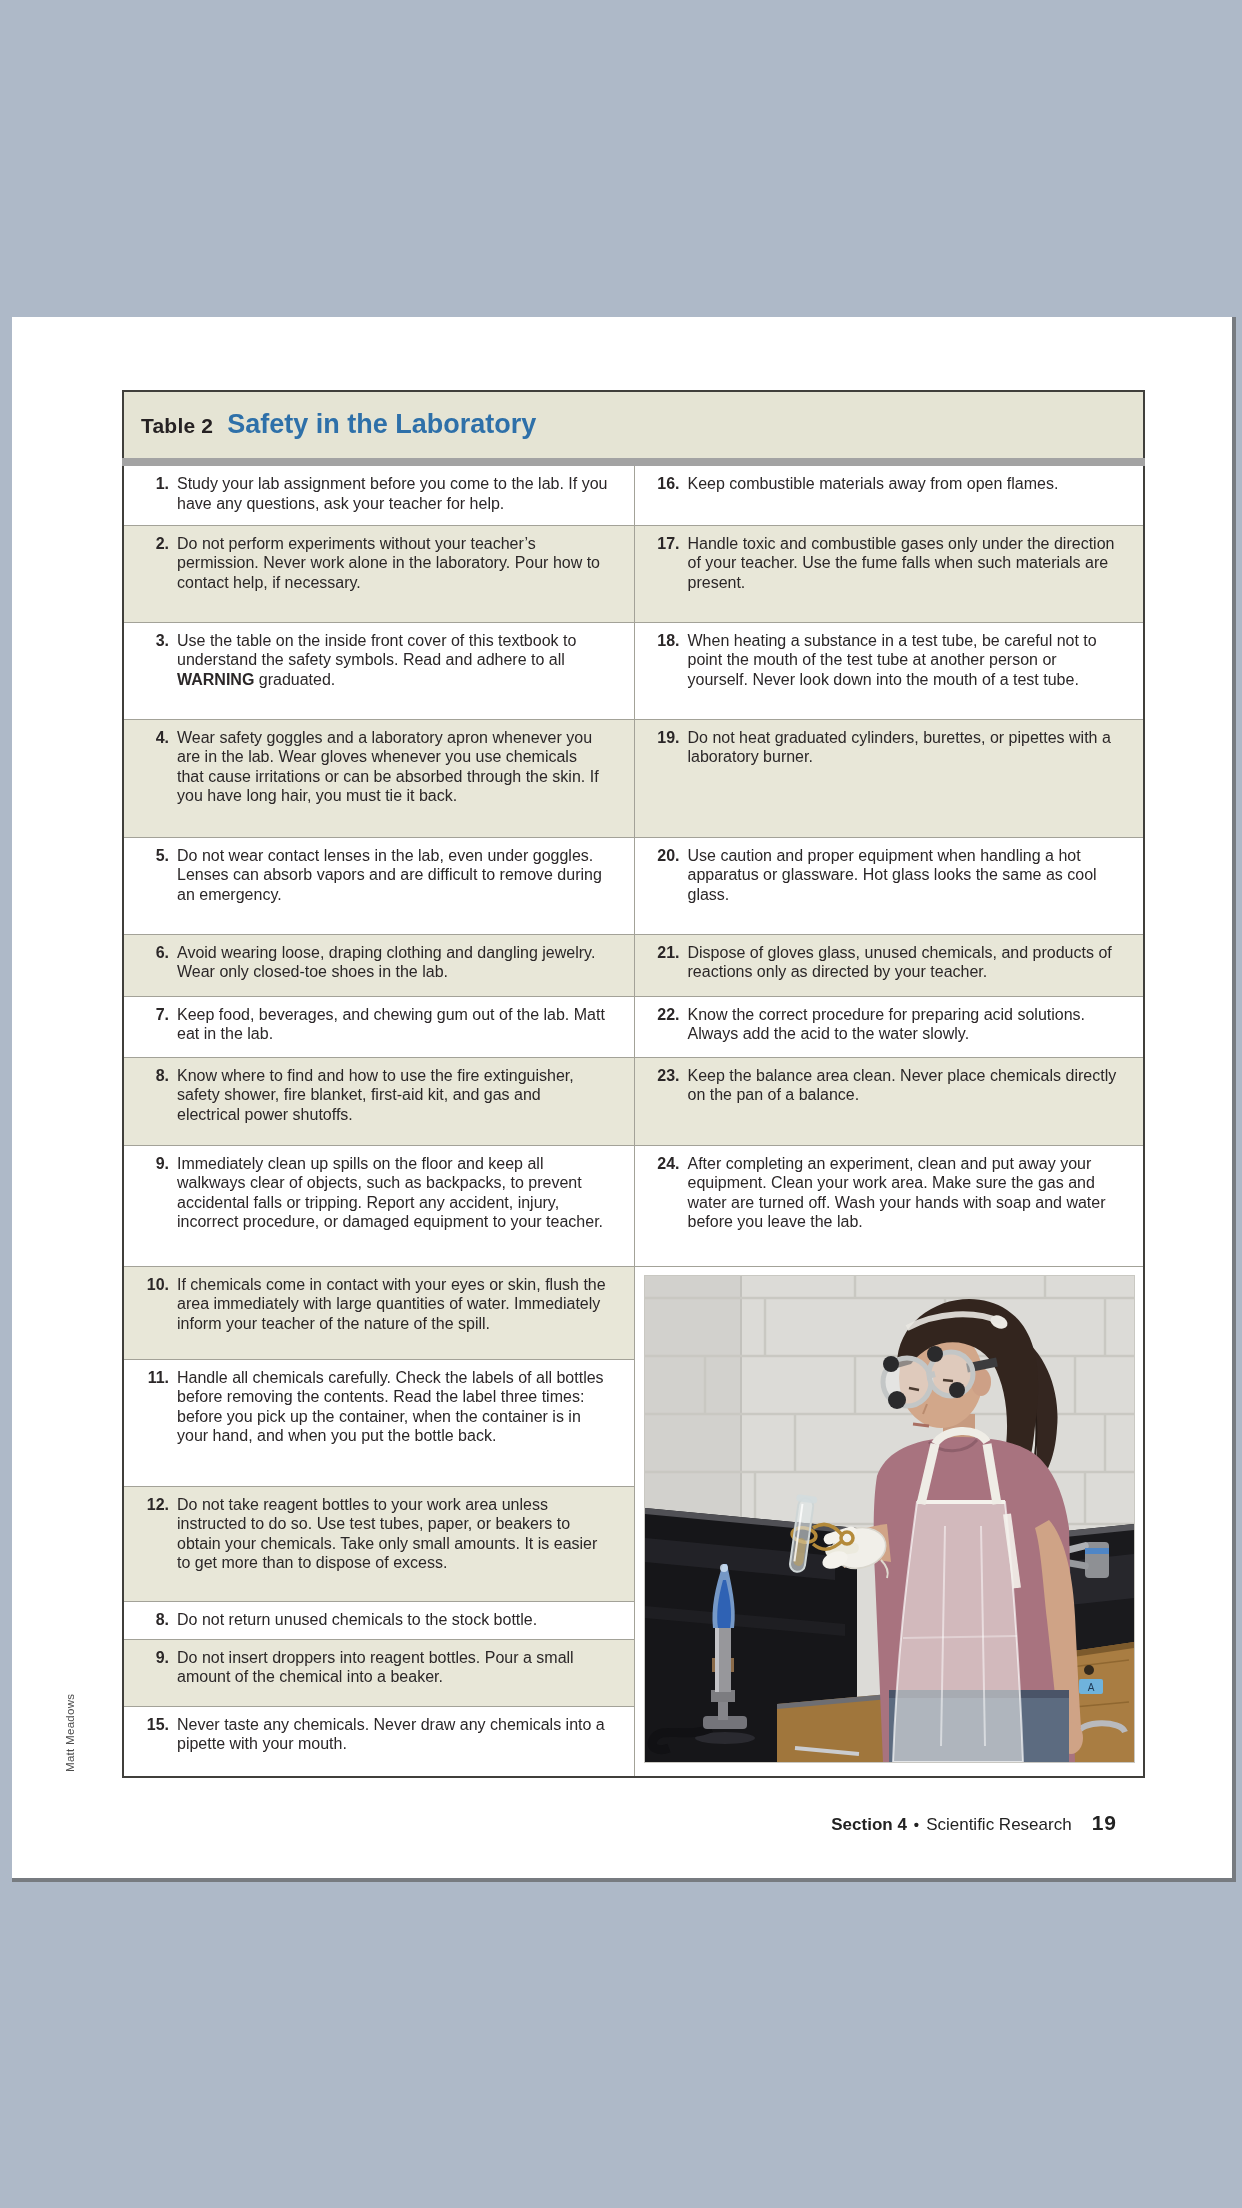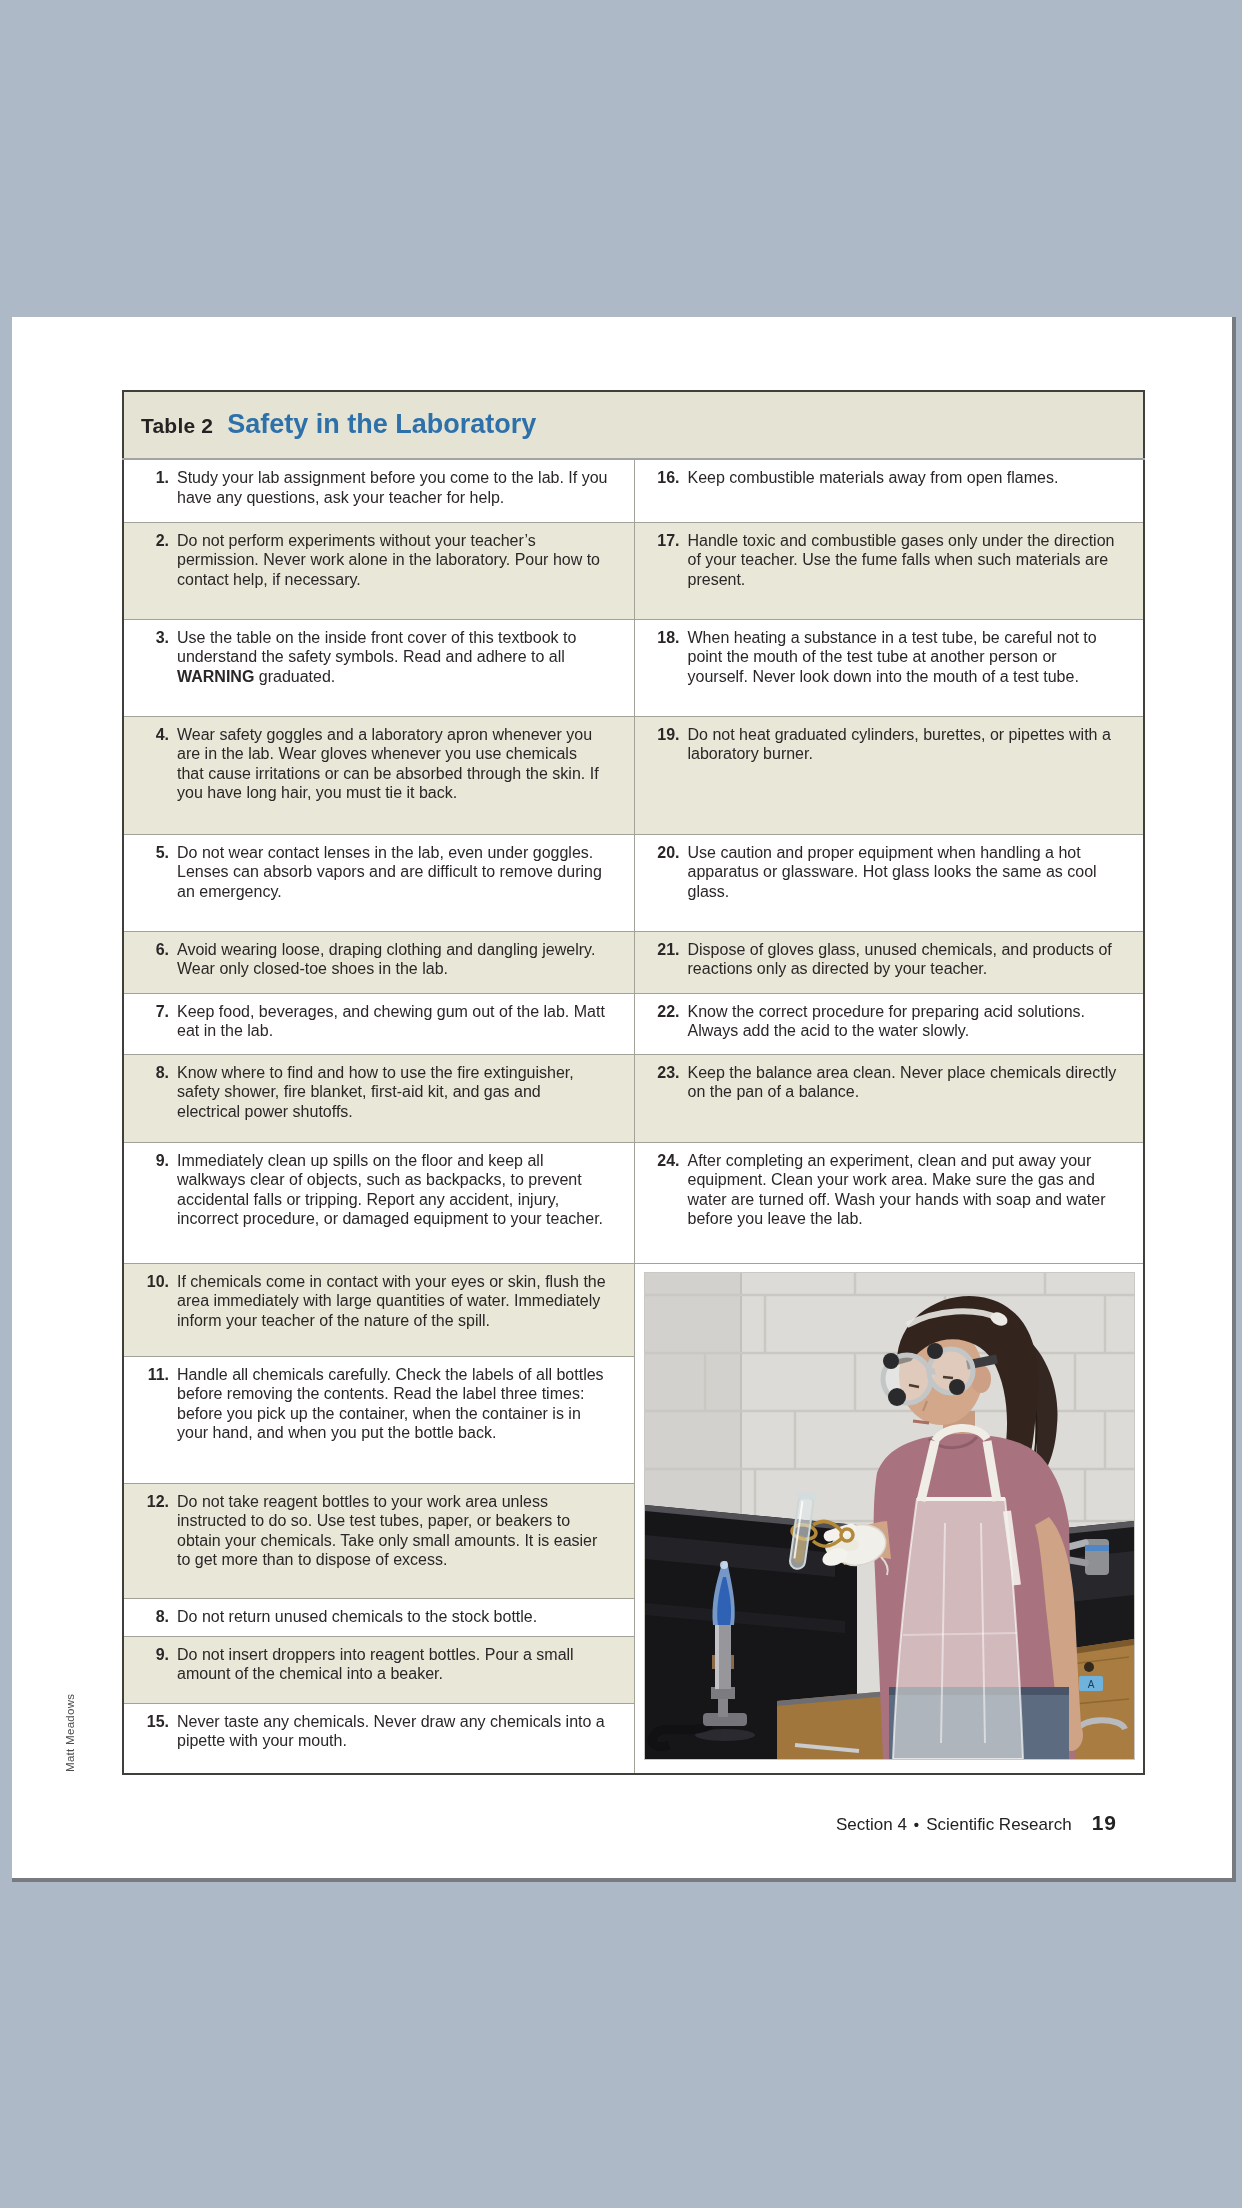--- a/index.html
+++ b/index.html
@@ -13,21 +13,21 @@
     position:absolute;left:12px;top:317px;width:1220px;height:1561px;
     background:#ffffff;
     box-shadow:4px 0 0 #777b80, 0 4px 0 #777b80, 4px 4px 0 #777b80;
   }
   table.safety-table{
     position:absolute;left:110px;top:73px;width:1021px;
     border-collapse:collapse;table-layout:fixed;
     border:2px solid #403f3b;background:#fff;
   }
   .safety-table thead th{
-    height:64px;background:#e5e4d4;border-bottom:2px solid #a3a3a3;
+    height:64px;background:#e5e4d4;border-bottom:8px solid #a3a3a3;
     text-align:left;vertical-align:middle;padding:0 0 2px 17px;
   }
   .tlabel{font-size:21px;font-weight:bold;color:#262223;letter-spacing:.2px;}
   .ttitle{font-size:27px;font-weight:bold;color:#2e70a9;margin-left:14px;}
   .safety-table tbody td{
     border:1.5px solid #a3a298;vertical-align:top;
     padding:8px 26px 6px 14px;
     font-size:16px;line-height:19.5px;color:#2b2728;background:#fff;
   }
   .safety-table tbody tr:nth-child(even) td{background:#e8e7d8;}
@@ -48,21 +48,21 @@
   .safety-table tbody tr:nth-child(15){height:71px;}
   .rule{display:flex;}
   .num{flex:0 0 31px;text-align:right;font-weight:bold;margin-right:8px;}
   .txt{flex:1;}
   td.photo-cell{background:#ffffff !important;padding:0 !important;}
   .photo{width:489px;height:486px;margin:9px 0 0 10px;position:relative;overflow:hidden;outline:1px solid #c9c8c2;}
   .footer{
     position:absolute;top:1494px;right:115px;
     font-size:17px;color:#222;display:flex;align-items:baseline;
   }
-  .f-sec{font-weight:normal;}
+  .f-sec{font-weight:bold;}
   .f-bullet{font-weight:bold;margin:0 7px;font-size:15px;}
   .f-page{font-weight:bold;font-size:21px;margin-left:20px;letter-spacing:1px;}
   .credit{
     position:absolute;left:52px;top:1455px;
     transform:rotate(-90deg);transform-origin:0 0;
     font-size:11.5px;color:#4c4c4c;white-space:nowrap;letter-spacing:.3px;
   }
 </style>
 </head>
 <body>

